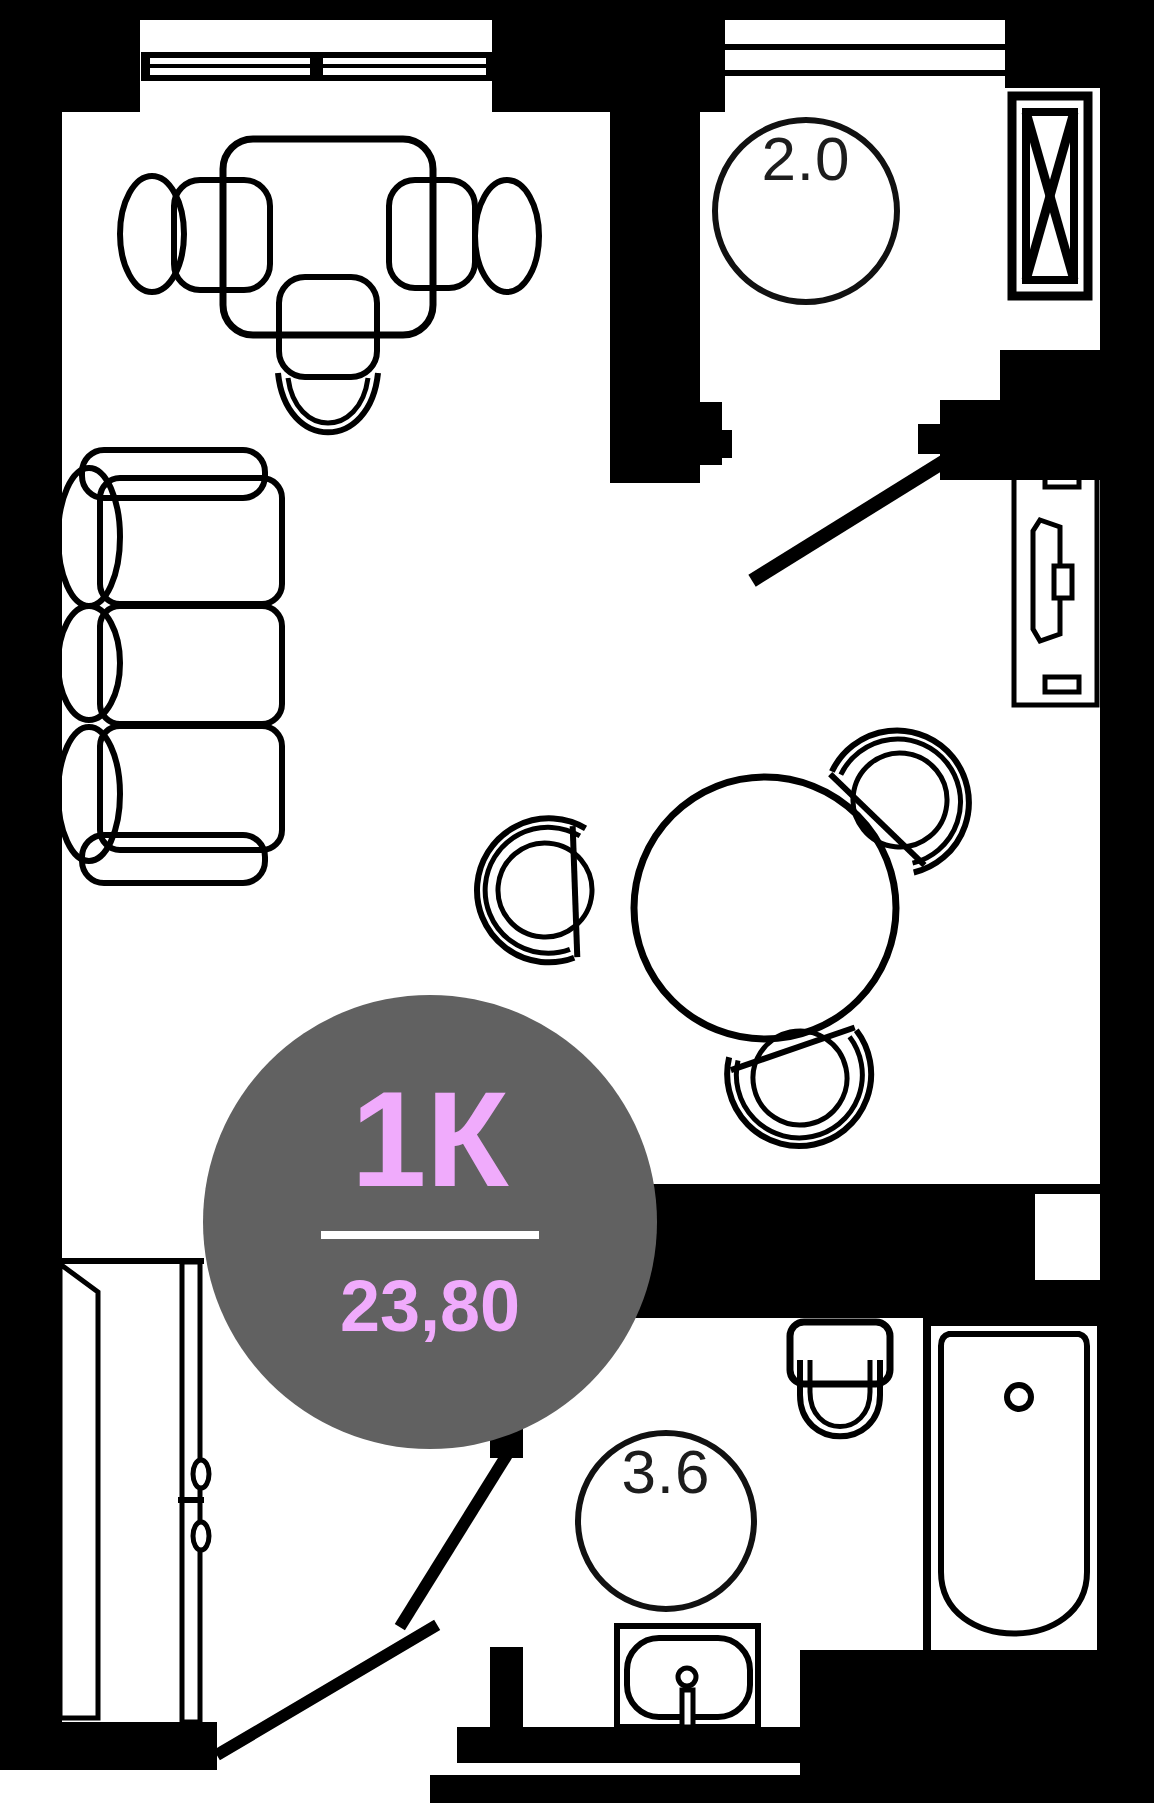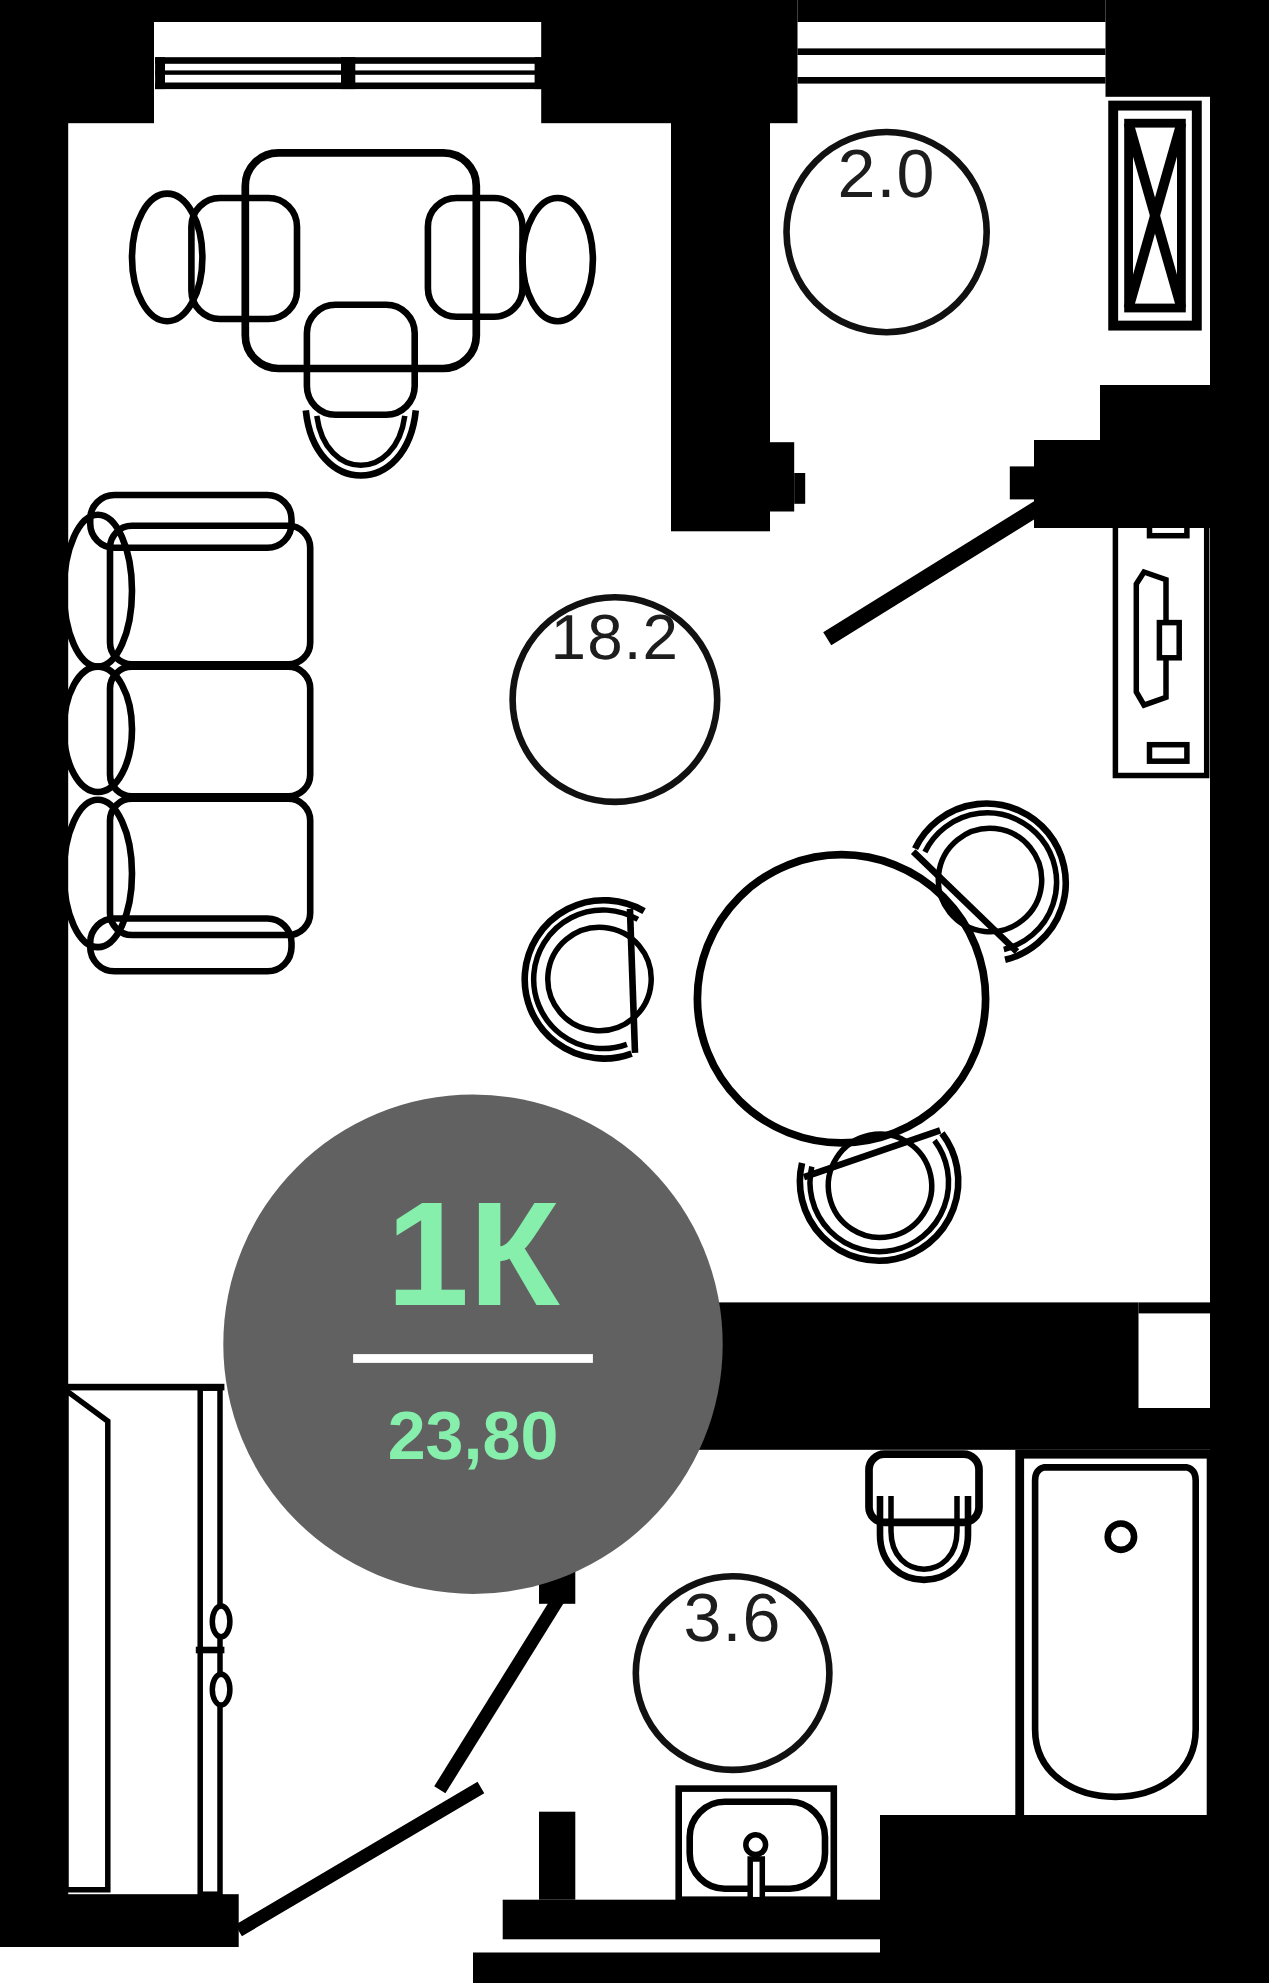--- a/index.html
+++ b/index.html
@@ -7,26 +7,26 @@
          font-family:"Liberation Sans", sans-serif;}
   .plan-svg{position:absolute;left:0;top:0;}
   .wall{fill:#000000;}
   .ln{stroke:#000000;fill:none;}
   .lnw{stroke:#000000;fill:#ffffff;}
   .room-label{position:absolute;border:6px solid #111111;border-radius:50%;background:#ffffff;
               display:flex;align-items:flex-start;justify-content:center;color:#1d1d1d;
               font-size:62px;letter-spacing:1px;}
   .room-label.small{font-size:58px;}
   .badge{position:absolute;left:203px;top:995px;width:454px;height:454px;border-radius:50%;
-         background:#616161;color:#86efac;}
+         background:#616161;color:#f0abfc;}
   .badge .type{position:absolute;left:0;top:70px;width:100%;text-align:center;
                font-size:135px;line-height:150px;font-weight:bold;}
   .badge .divider{position:absolute;left:118px;top:236px;width:218px;height:8px;background:#ffffff;}
   .badge .area{position:absolute;left:0;top:256px;width:100%;text-align:center;
-               font-size:62px;line-height:110px;font-weight:bold;}
+               font-size:72px;line-height:110px;font-weight:bold;}
 </style>
 </head>
 <body>
 
 <div class="scene">
 
   <svg class="plan-svg" width="1154" height="1803" viewBox="0 0 1154 1803">
 
     <g>
       <rect class="wall" x="0" y="0" width="140" height="112"></rect>
@@ -157,23 +157,20 @@
       <line class="ln" x1="940" y1="464" x2="758" y2="577" stroke-width="14" stroke-linecap="square"></line>
       <line class="ln" x1="505" y1="1458" x2="403" y2="1622" stroke-width="12" stroke-linecap="square"></line>
       <line class="ln" x1="222" y1="1752" x2="432" y2="1628" stroke-width="12" stroke-linecap="square"></line>
     </g>
   </svg>
 
   <div class="room-label" style="left:712px;top:117px;width:176px;height:176px;">
     <span>2.0</span>
   </div>
 
-  <div class="room-label small" style="left:463px;top:540px;width:180px;height:180px;">
-    <span>18.2</span>
-  </div>
 
   <div class="room-label" style="left:575px;top:1430px;width:170px;height:170px;">
     <span>3.6</span>
   </div>
 
   <div class="badge">
     <div class="type">1К</div>
     <div class="divider"></div>
     <div class="area">23,80</div>
   </div>

